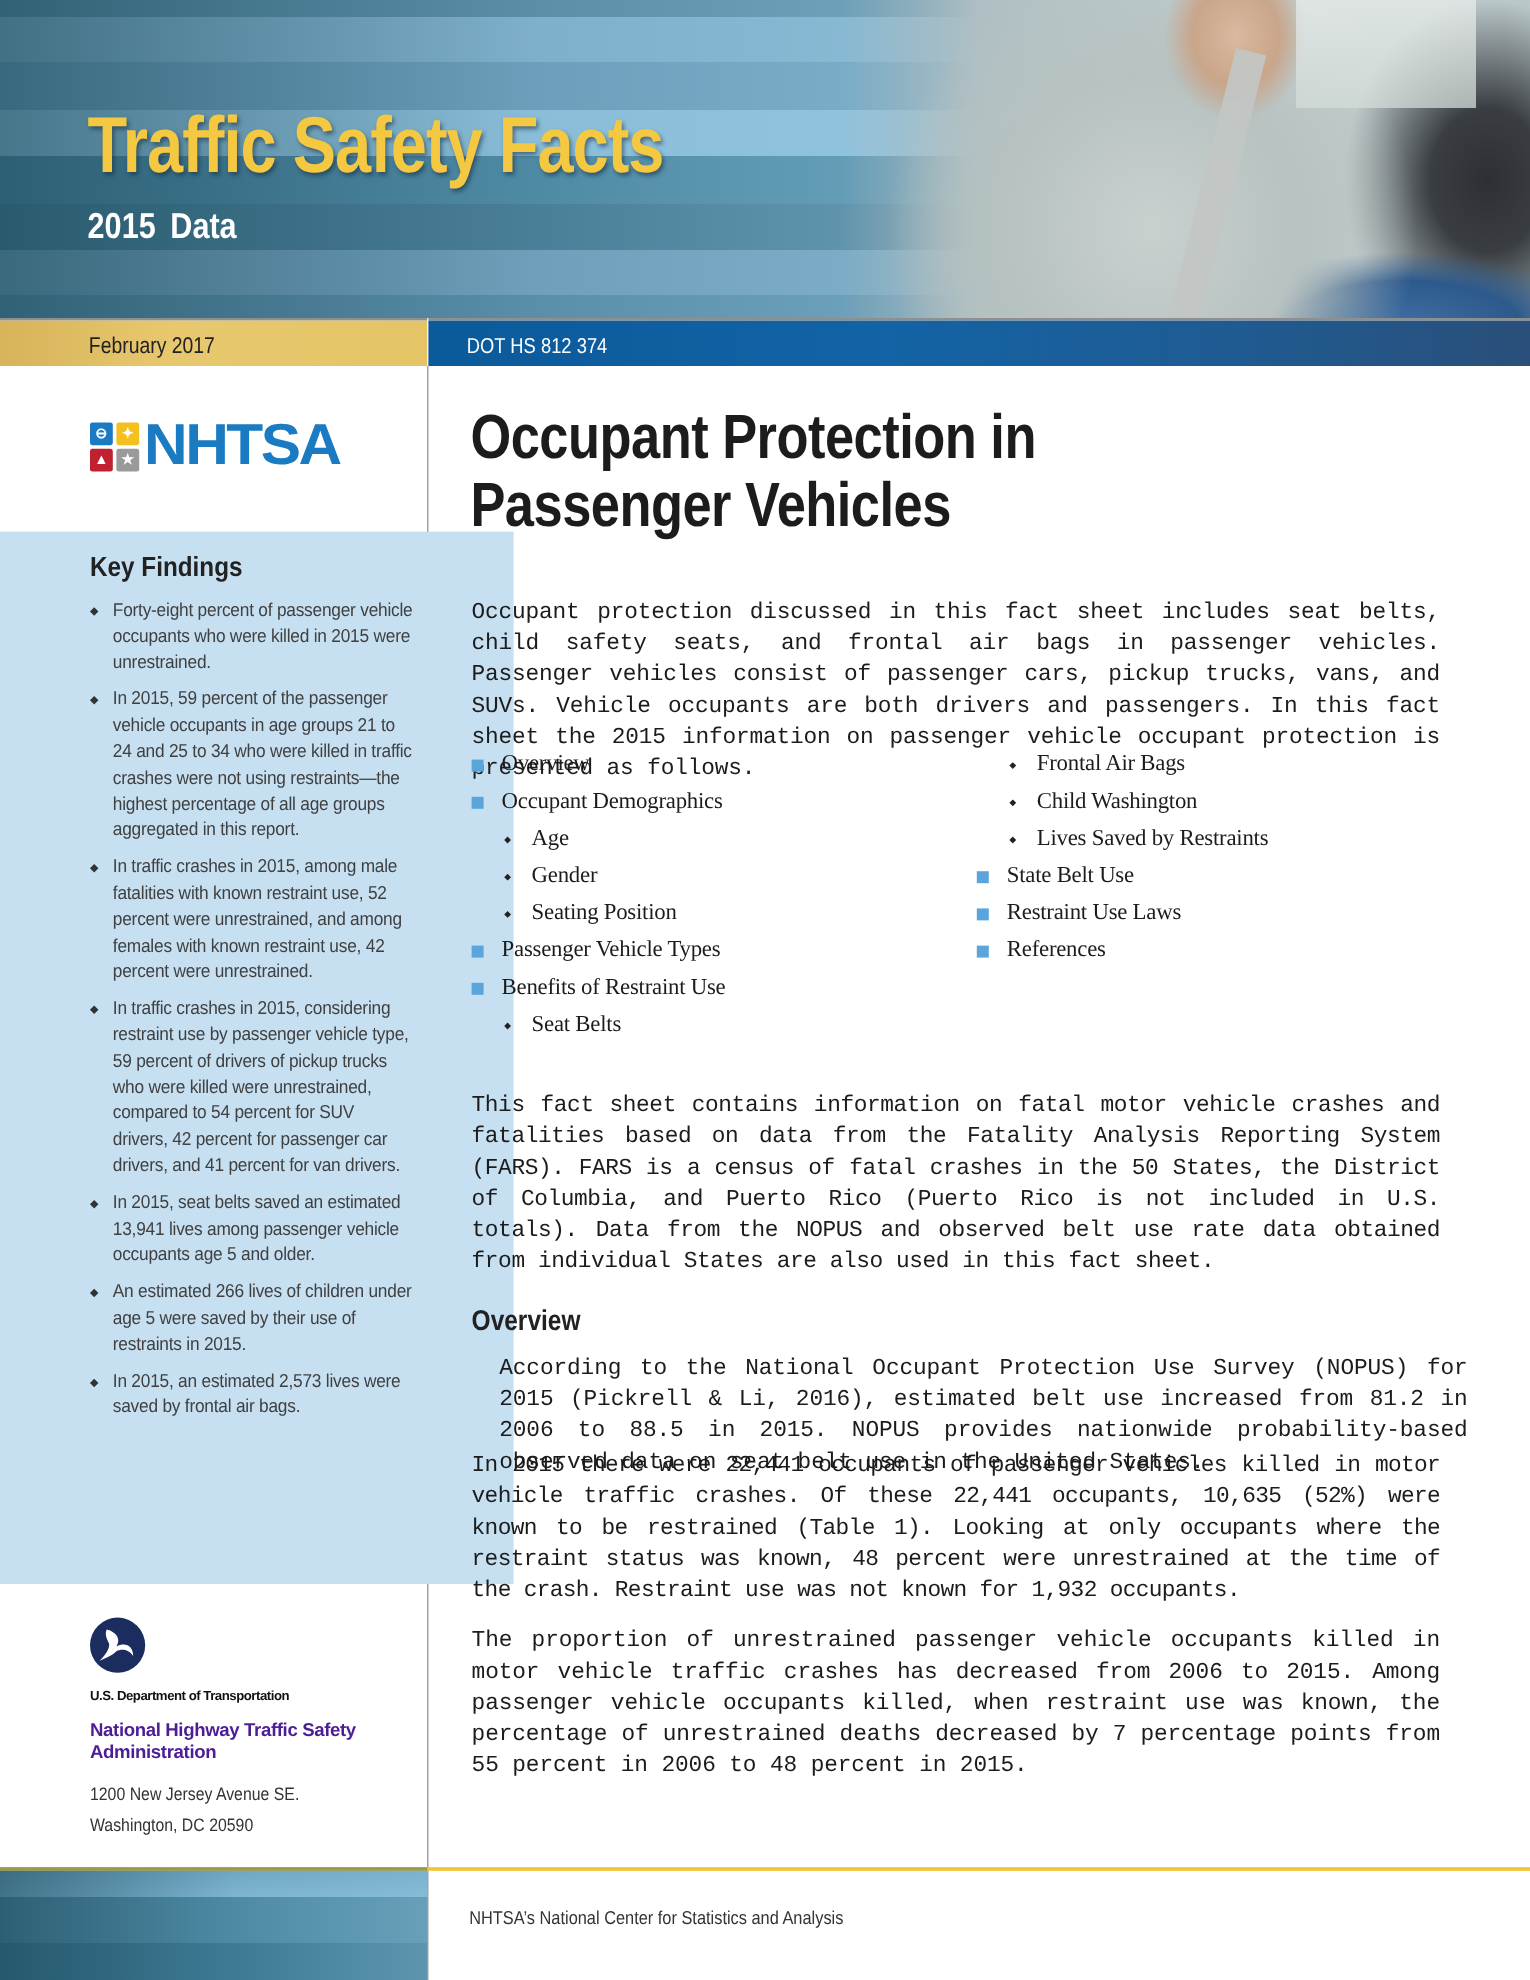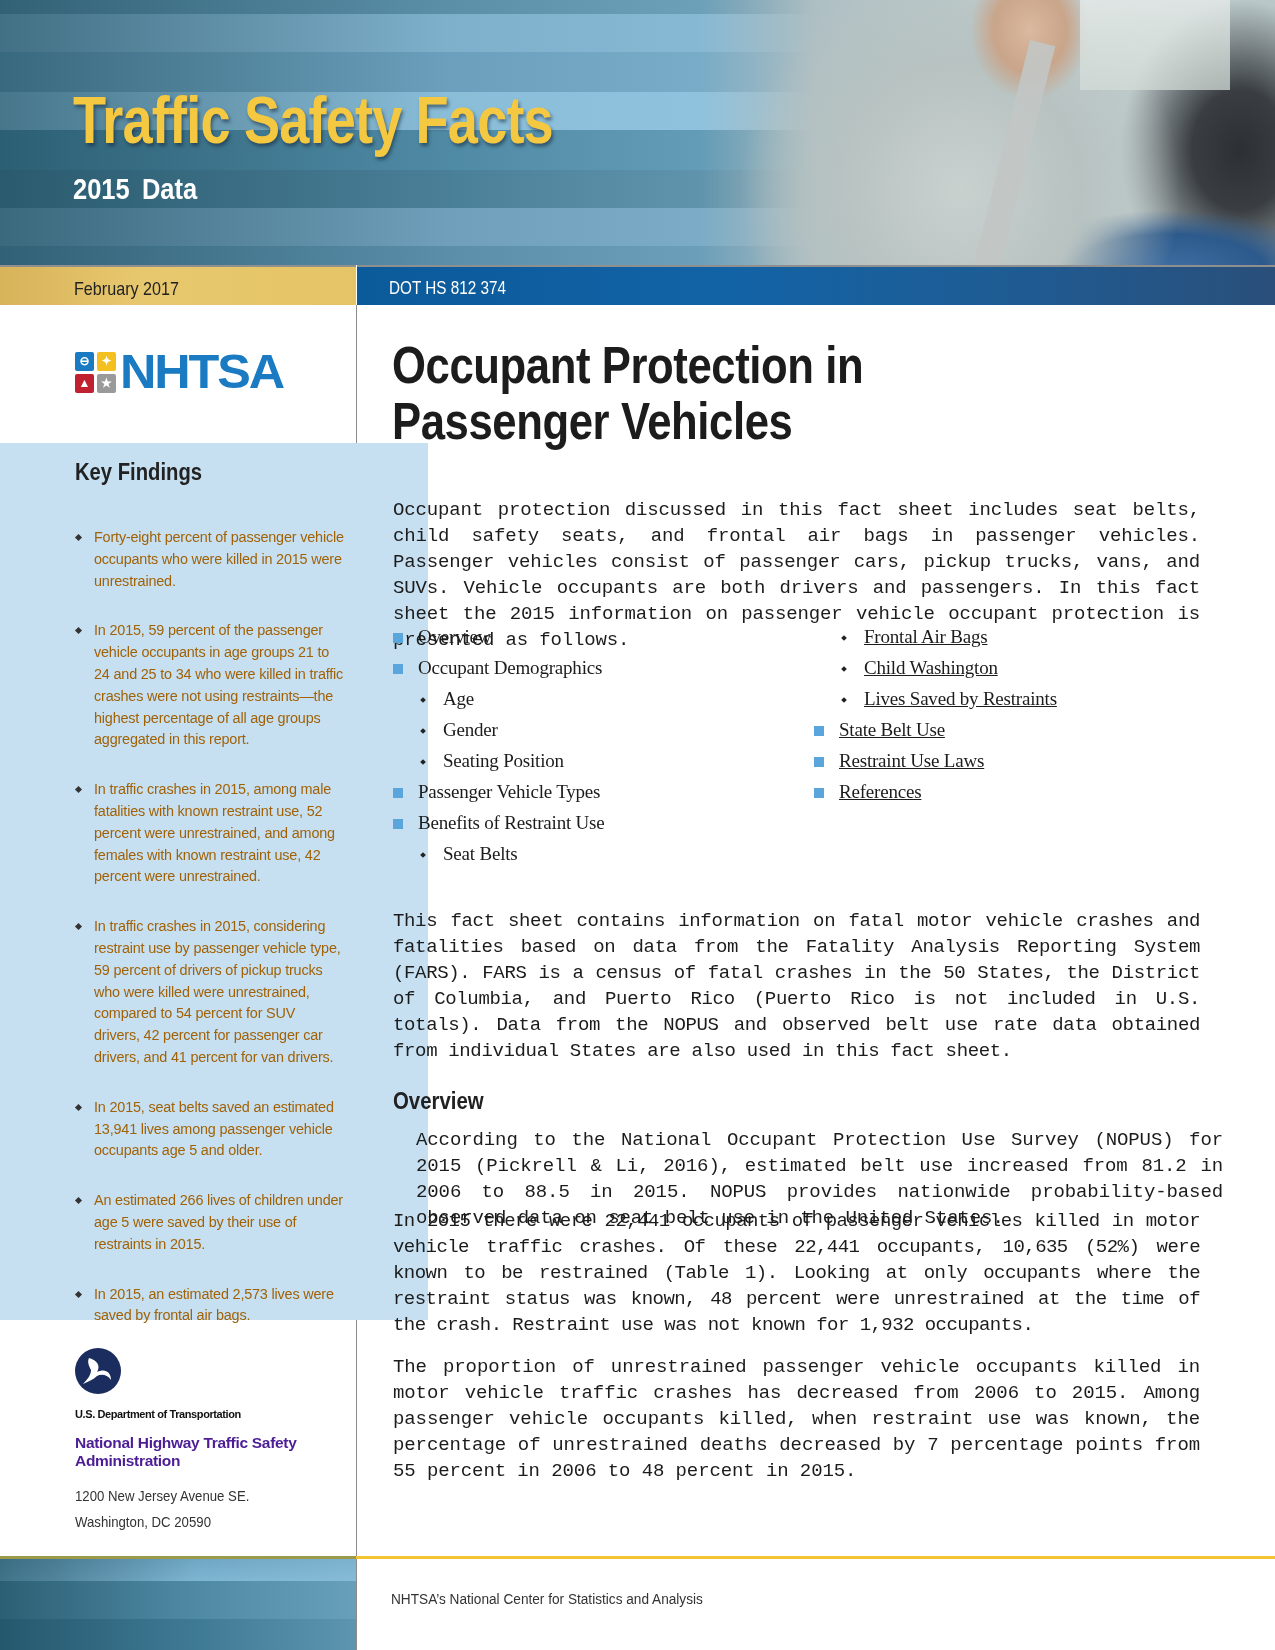--- a/index.html
+++ b/index.html
@@ -91,22 +91,22 @@
   .key-findings {
     position: absolute; left: 0; top: 443px; width: 428px; height: 877px;
     background: #c6e0f2;
   }
   .kf-title {
     position: absolute; left: 75px; top: 16px; font-weight: bold; font-size: 23px; color: #222;
     transform: scaleX(0.88); transform-origin: left; white-space: nowrap;
   }
   .kf-list { position: absolute; left: 75px; top: 55px; width: 268px; list-style: none; }
   .kf-list li {
-    position: relative; padding-left: 19px; font-size: 15.5px; line-height: 21.8px; color: #a16207;
-    margin-bottom: 9px; letter-spacing: -0.2px; margin-top: 28px;
+    position: relative; padding-left: 19px; font-size: 15.5px; line-height: 21.8px; color: #404040;
+    margin-bottom: 9px; letter-spacing: -0.2px;
   }
   .kf-list li::before {
     content: ""; position: absolute; left: 1px; top: 9px; width: 5px; height: 5px;
     background: #333; transform: rotate(45deg);
   }
   .kf-list li span { display: inline-block; transform: scaleX(0.93); transform-origin: left; width: 108%; }
 
   .dot-logo {
     position: absolute; left: 75px; top: 1348px; width: 46px; height: 46px; border-radius: 50%;
     background: #1b2d5e; overflow: hidden;
@@ -147,21 +147,21 @@
   }
   .body-text {
     font-family: Liberation Mono, monospace; font-size: 19px; line-height: 26px; color: #1c1c1c;
     text-align: justify;
   }
   .intro { position: absolute; left: 393px; top: 497px; width: 807px; letter-spacing: -0.15px; }
 
   .toc { position: absolute; left: 393px; top: 624px; width: 807px; font-family: "Liberation Serif", serif; font-size: 19px; color: #1c1c1c; }
   .toc-col { position: absolute; top: 0; list-style: none; }
   .toc-col.c1 { left: 0; }
-  .toc-col.c2 { left: 421px; text-decoration: underline; }
+  .toc-col.c2 { left: 421px; }
   .toc-col li { height: 31px; line-height: 26px; position: relative; white-space: nowrap; letter-spacing: -0.2px; }
   .toc-col li.l1 { padding-left: 25px; }
   .toc-col li.l1::before { content: ""; position: absolute; left: 0; top: 9px; width: 10px; height: 10px; background: #5aa6dc; }
   .toc-col li.l2 { padding-left: 50px; }
   .toc-col li.l2::before { content: ""; position: absolute; left: 28px; top: 12px; width: 4px; height: 4px; background: #222; transform: rotate(45deg); }
 
   .fars { position: absolute; left: 393px; top: 908px; width: 807px; letter-spacing: -0.35px; }
   .overview-heading {
     position: absolute; left: 393px; top: 1087px; font-weight: bold; font-size: 24px; color: #222;
     transform: scaleX(0.85); transform-origin: left; white-space: nowrap;

